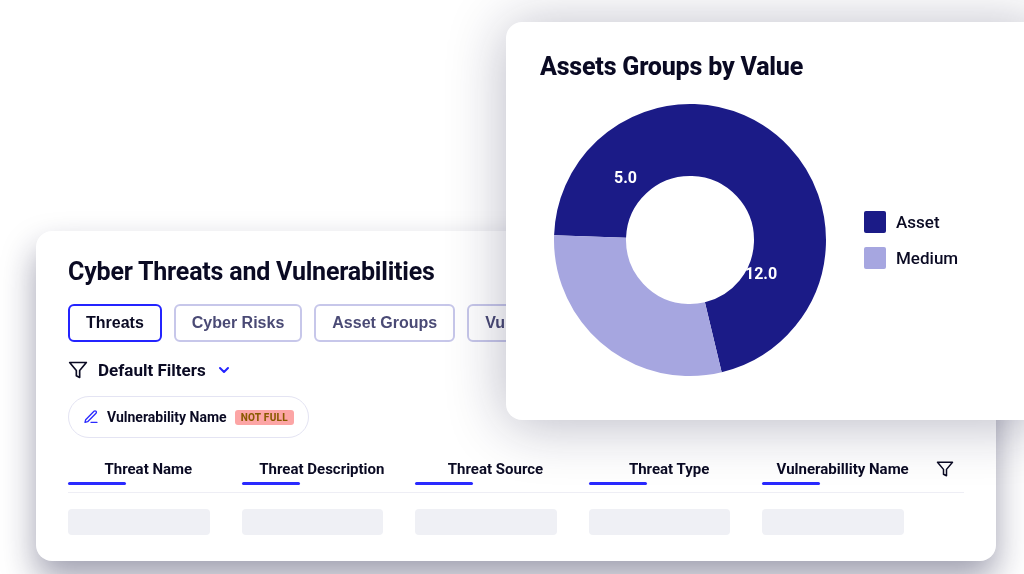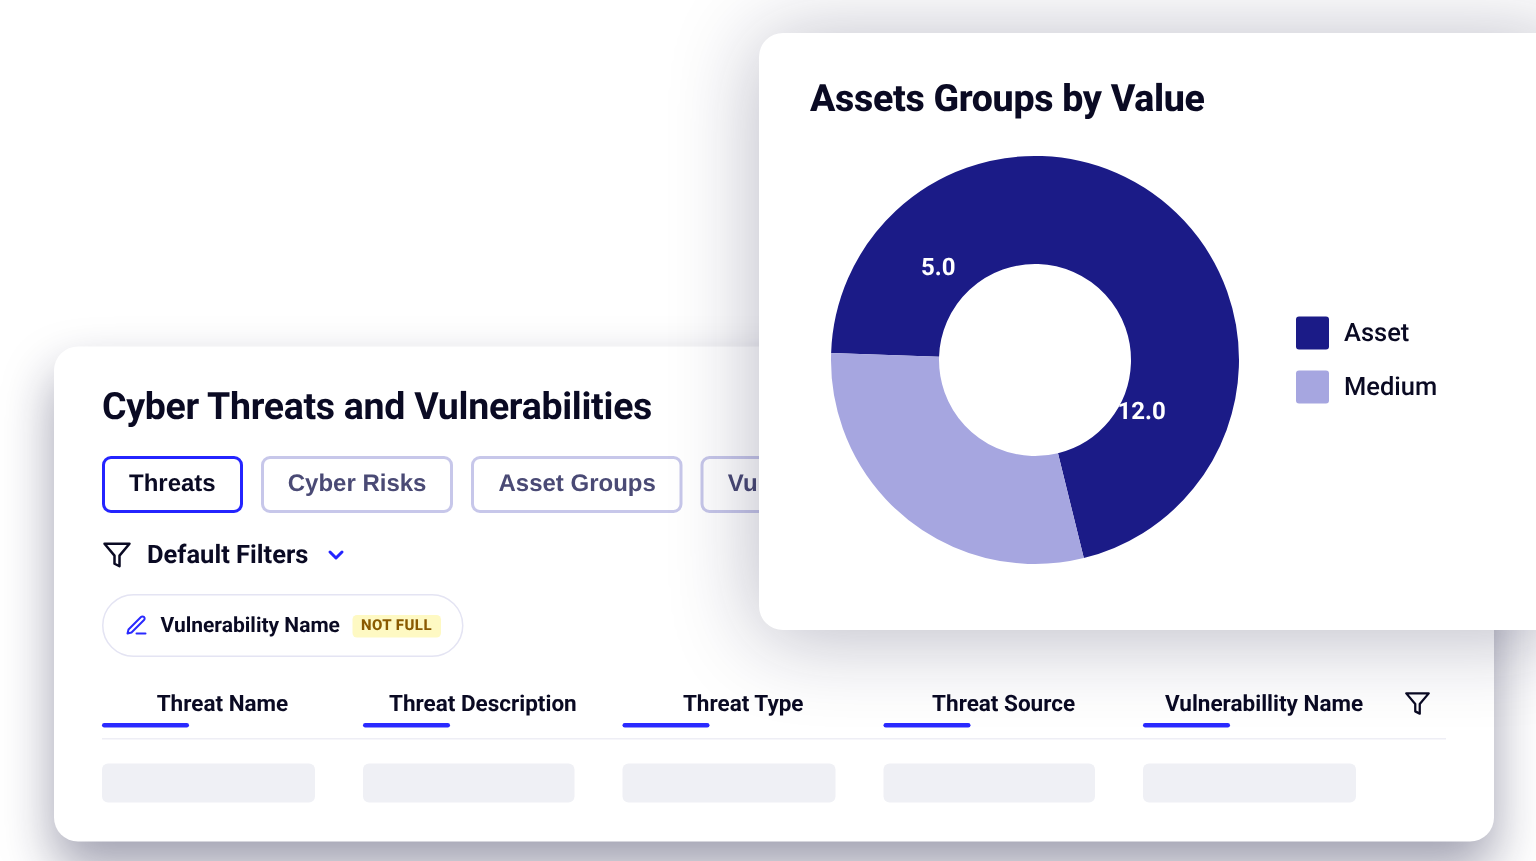--- a/index.html
+++ b/index.html
@@ -54,21 +54,21 @@
   .filter-chevron { color: #2424ff; }
 
   .chip {
     display: inline-flex; align-items: center; gap: 8px;
     border: 1.5px solid #e4e4f3; border-radius: 999px;
     padding: 12px 14px; font-size: 14px; font-weight: 700;
     cursor: pointer;
   }
   .chip svg { flex: 0 0 auto; }
   .badge-notfull {
-    display: inline-block; background: #fef9c3; color: #8a5a00;
+    display: inline-block; background: #fca5a5; color: #8a5a00;
     font-size: 10px; font-weight: 800; padding: 2px 6px; border-radius: 3px;
     letter-spacing: 0.3px;
   }
 
   .table-head {
     display: flex; gap: 13px; margin-top: 22px; padding-bottom: 8px;
     border-bottom: 1px solid #eeeef5;
     text-align: center;
   }
   .th { font-size: 15px; font-weight: 700; position: relative; padding-bottom: 6px; flex: 1; }
@@ -153,24 +153,24 @@
   </div>
 
   <div class="table-head">
     <div class="th">
       <span>Threat Name</span><span class="underline"></span>
     </div>
     <div class="th">
       <span>Threat Description</span><span class="underline"></span>
     </div>
     <div class="th">
+      <span>Threat Source</span><span class="underline"></span>
+    </div>
+    <div class="th">
       <span>Threat Type</span><span class="underline"></span>
-    </div>
-    <div class="th">
-      <span>Threat Source</span><span class="underline"></span>
     </div>
     <div class="th">
       <span>Vulnerabillity Name</span><span class="underline"></span>
     </div>
     <div class="th col-filter">
       <svg width="18" height="18" viewBox="0 0 24 24" fill="none" stroke="#0a0a23" stroke-width="2" stroke-linecap="round" stroke-linejoin="round">
           <polygon points="22 3 2 3 10 12.5 10 19 14 21 14 12.5 22 3"></polygon>
         </svg>
     </div>
   </div>

